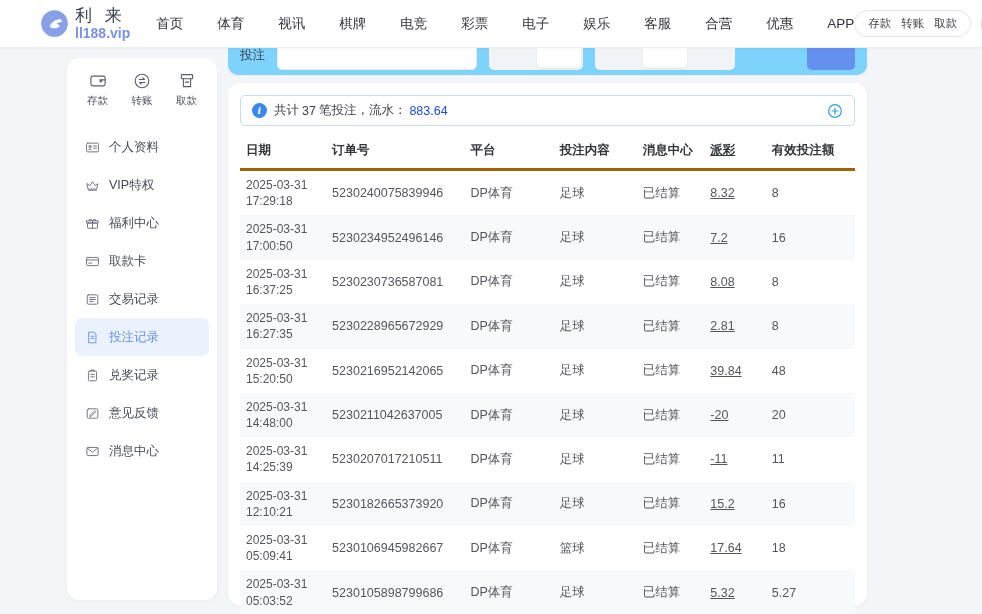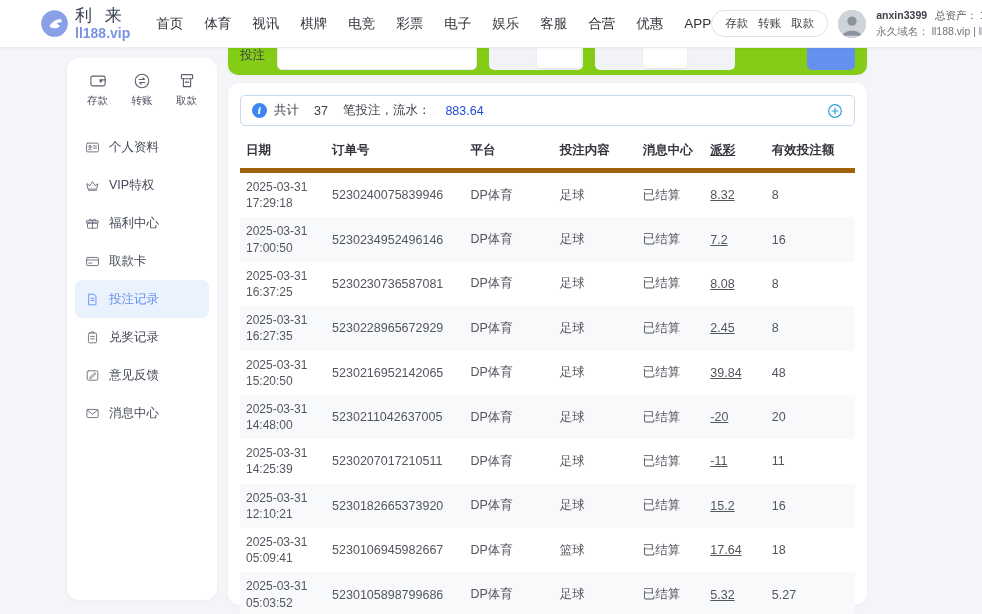--- a/index.html
+++ b/index.html
@@ -15,21 +15,21 @@
     position:absolute; top:0; left:0; right:0; height:48px;
     background:#fff; border-bottom:1px solid #ededf0;
     box-shadow:0 1px 3px rgba(0,0,0,.04);
     display:flex; align-items:center; padding:0 14px 0 40px; z-index:5;
   }
   .logo { display:flex; align-items:center; gap:6px; margin-right:26px; }
   .logo-badge { width:29px; height:29px; }
   .logo-txt { line-height:1; }
   .logo-cn { font-size:17px; font-weight:normal; color:#3b4254; letter-spacing:4px; white-space:nowrap; }
   .logo-dom { font-size:14px; color:#7a92e4; font-weight:bold; margin-top:2px; }
-  .nav { display:flex; align-items:center; gap:21px; }
+  .nav { display:flex; align-items:center; gap:34px; }
   .nav-item { font-size:13.5px; color:#33353d; cursor:pointer; white-space:nowrap; }
   .header-right { margin-left:auto; display:flex; align-items:center; gap:10px; }
   .quick-pill {
     display:flex; align-items:center; gap:10px; border:1px solid #e0e2e8;
     border-radius:15px; padding:5px 13px; background:#fff;
   }
   .quick-pill span { font-size:11.5px; color:#3c3f48; cursor:pointer; white-space:nowrap; }
   .avatar {
     width:28px; height:28px; border-radius:50%; background:#cfd3da; overflow:hidden;
     flex:0 0 auto;
@@ -56,21 +56,21 @@
   }
   .menu-item svg { width:15px; height:15px; color:#6b707c; flex:0 0 auto; }
   .menu-item span { font-size:12.5px; }
   .menu-item.active { background:#eaf2fd; color:#6590f0; }
   .menu-item.active svg { color:#6590f0; }
 
   .main { position:absolute; left:228px; top:0; width:639px; }
 
   
   .filter-card {
-    height:27px; background:#84cc16; border-radius:0 0 10px 10px; overflow:hidden;
+    height:27px; background:#7dd3fc; border-radius:0 0 10px 10px; overflow:hidden;
     box-shadow:0 1px 4px rgba(20,30,60,.04); position:relative;
   }
   .filter-row {
     position:absolute; top:-13px; left:0; right:0; height:40px;
     display:flex; align-items:center; gap:12px; padding:0 12px;
   }
   .filter-label { font-size:12.5px; color:#3c3f48; overflow:hidden; }
   .f-input { height:30px; background:#fff; border:1px solid #e7e9ef; border-radius:5px; }
   .f-input.w1 { width:200px; }
   .f-seg {
@@ -90,28 +90,28 @@
   }
   .info-bar {
     height:31px; border:1px solid #c7dbf4; border-radius:5px; background:#fff;
     display:flex; align-items:center; gap:7px; padding:0 11px; margin-bottom:6px;
   }
   .info-dot {
     width:15px; height:15px; border-radius:50%; background:#3b86f0; color:#fff;
     font:bold 10px "DejaVu Serif",serif; display:flex; align-items:center; justify-content:center;
     font-style:italic; flex:0 0 auto;
   }
-  .info-text { font-size:12.5px; color:#3c3f48; display:flex; gap:15px; align-items:center; }
+  .info-text { font-size:12.5px; color:#3c3f48; display:flex; gap:3px; align-items:center; }
   .info-text .num-blue { color:#1d4ed8; }
   .plus-ic { margin-left:auto; width:16px; height:16px; color:#2ea0d6; cursor:pointer; }
 
   table { width:100%; border-collapse:collapse; table-layout:fixed; }
   thead th {
     text-align:left; font-size:12.5px; font-weight:bold; color:#33353d;
-    padding:10px 6px 9px 6px; border-bottom:5px solid #a16207; white-space:nowrap;
+    padding:10px 6px 9px 6px; border-bottom:3px solid #a16207; white-space:nowrap;
   }
   tbody td {
     font-size:12.5px; color:#54565e; padding:6px 6px; height:39px; white-space:nowrap;
     overflow:hidden;
   }
   tbody tr.alt { background:#f8f9fb; }
   td.c-date div { line-height:1.35; font-size:12px; }
   th.col-0, td.col-0 { width:14%; }
   th.col-1, td.col-1 { width:22.5%; }
   th.col-2, td.col-2 { width:14.5%; }
@@ -224,20 +224,27 @@
           </svg>
           <span>福利中心</span>
         </div>
         <div class="menu-item">
           <svg viewBox="0 0 24 24" fill="none" stroke="currentColor" stroke-width="1.5" stroke-linecap="round" stroke-linejoin="round">
             <rect x="2.5" y="5.5" width="19" height="13" rx="2"></rect>
             <path d="M2.5 9.5h19M6 14.5h5"></path>
           </svg>
           <span>取款卡</span>
         </div>
+        <div class="menu-item">
+          <svg viewBox="0 0 24 24" fill="none" stroke="currentColor" stroke-width="1.5" stroke-linecap="round" stroke-linejoin="round">
+            <rect x="3.5" y="4.5" width="17" height="15" rx="2"></rect>
+            <path d="M7.5 9h9M7.5 12h9M7.5 15h5.5"></path>
+          </svg>
+          <span>交易记录</span>
+        </div>
         <div class="menu-item active">
           <svg viewBox="0 0 24 24" fill="none" stroke="currentColor" stroke-width="1.5" stroke-linecap="round" stroke-linejoin="round">
             <path d="M6.5 3.5h8l3 3v14h-11z"></path>
             <path d="M9.5 10h5M9.5 13.5h5"></path>
           </svg>
           <span>投注记录</span>
         </div>
         <div class="menu-item">
           <svg viewBox="0 0 24 24" fill="none" stroke="currentColor" stroke-width="1.5" stroke-linecap="round" stroke-linejoin="round">
             <rect x="5.5" y="4.8" width="13" height="15.7" rx="2"></rect>
@@ -348,21 +355,21 @@
             </tr>
             <tr class="alt">
               <td class="c-date col-0">
                 <div>2025-03-31</div>
                 <div>16:27:35</div>
               </td>
               <td class="col-1">5230228965672929</td>
               <td class="col-2">DP体育</td>
               <td class="col-3">足球</td>
               <td class="col-4">已结算</td>
-              <td class="col-5">2.45</td>
+              <td class="col-5">2.81</td>
               <td class="col-6">8</td>
             </tr>
             <tr>
               <td class="c-date col-0">
                 <div>2025-03-31</div>
                 <div>15:20:50</div>
               </td>
               <td class="col-1">5230216952142065</td>
               <td class="col-2">DP体育</td>
               <td class="col-3">足球</td>

